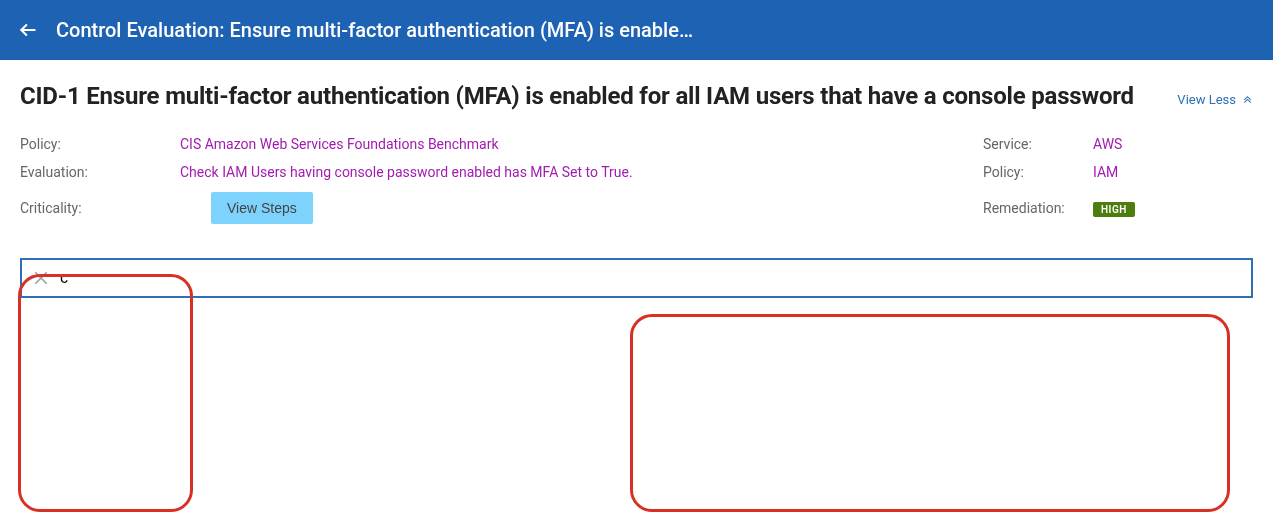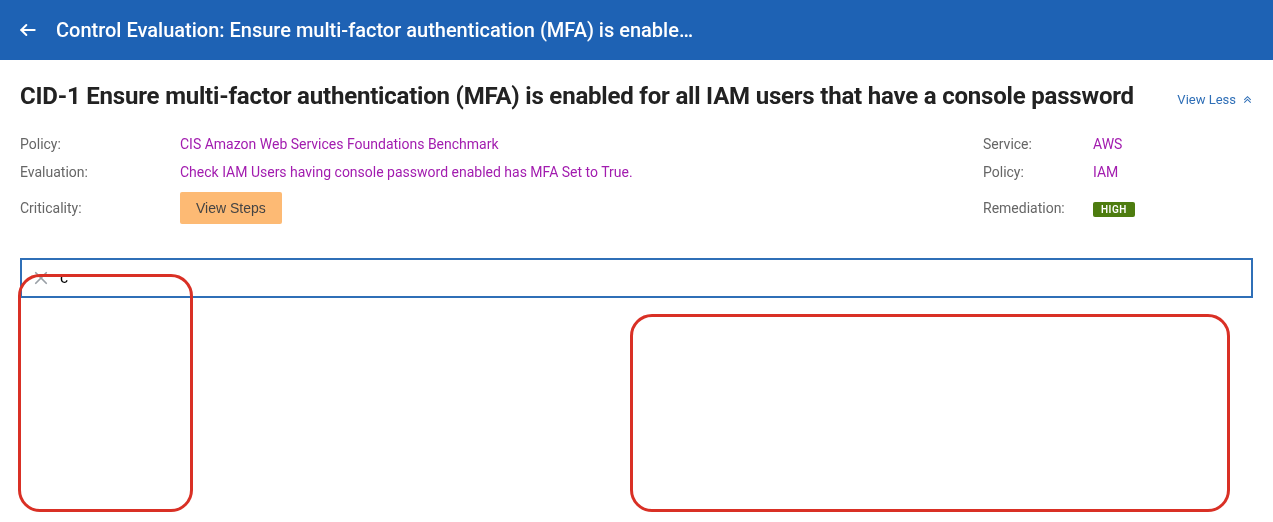--- a/index.html
+++ b/index.html
@@ -58,27 +58,28 @@
     margin-top: 26px;
     display: grid;
     grid-template-columns: 160px 1fr 110px 160px;
     row-gap: 12px;
     font-size: 14px;
     align-items: center;
   }
   .meta-label { color: #666; }
   .meta-value { color: #a21caf; }
   .view-steps-btn {
-    background: #fdba74;
+    background: #7dd3fc;
     border: none;
     padding: 8px 16px;
     font-size: 14px;
     color: #444;
     cursor: pointer;
     border-radius: 2px;
+    margin-left: 31px;
   }
   .badge-high {
     background: #4d7c0f;
     color: #fff;
     font-size: 10px;
     font-weight: 600;
     padding: 2px 8px;
     letter-spacing: 0.5px;
     border-radius: 2px;
   }

